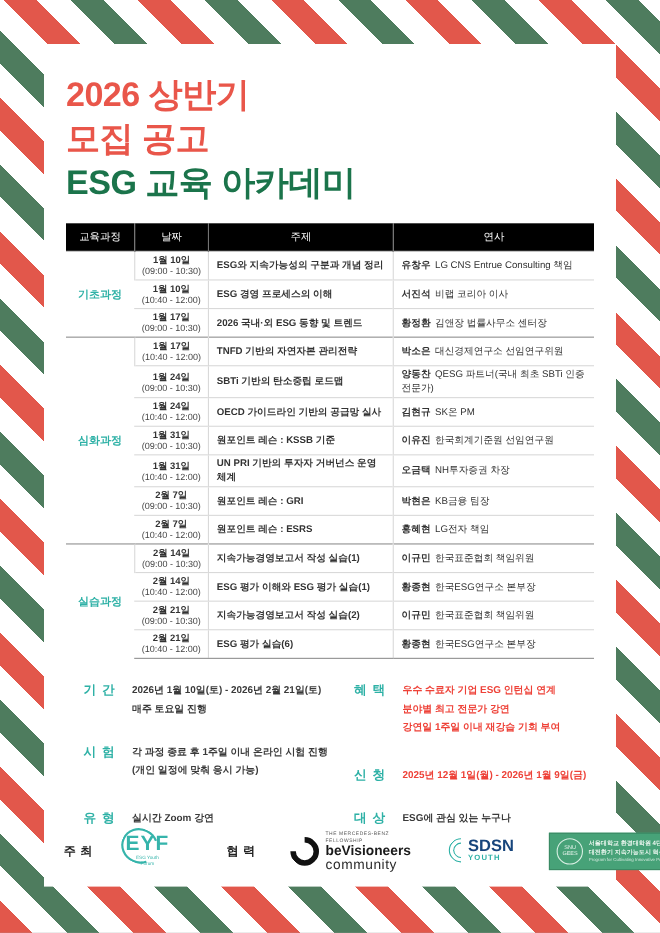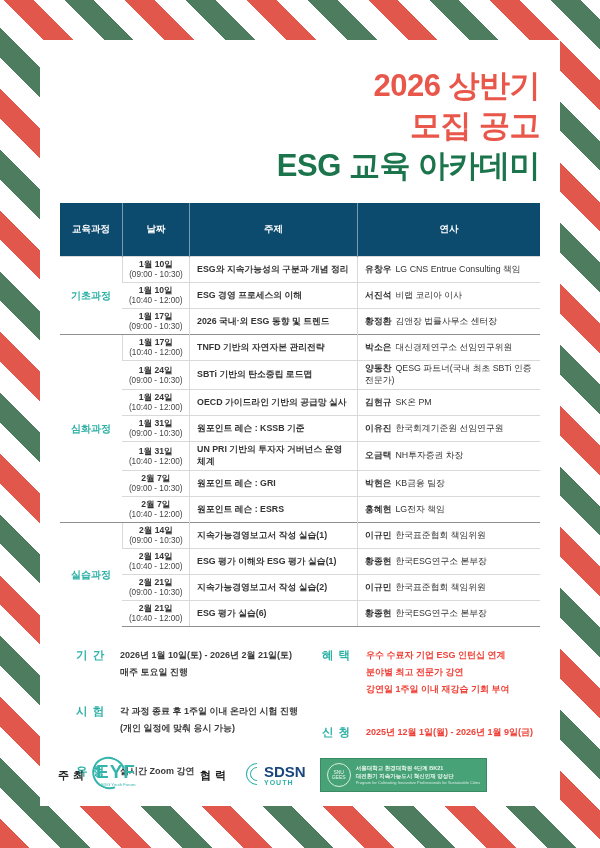--- a/index.html
+++ b/index.html
@@ -3,28 +3,28 @@
 <meta charset="utf-8">
 <style>
   * { margin:0; padding:0; box-sizing:border-box; }
   body { font-family: "Liberation Sans", "DejaVu Sans", sans-serif; background:#888; }
   .page { position:relative; width:600px; height:848px; margin:0 auto; overflow:hidden;
     background: repeating-linear-gradient(45deg,
       #e2574b 0 21px, #ffffff 21px 43px, #4e7c5e 43px 64px, #ffffff 64px 86px); }
   .panel { position:absolute; left:40px; top:40px; right:40px; bottom:42px; background:#ffffff; padding:0 20px; }
 
   
-  .title-block { margin-top:26px; margin-left:20px;text-align:right; }
+  .title-block { margin-top:26px; margin-left:0; }
   .title-line { font-size:31px; font-weight:800; letter-spacing:-0.5px; line-height:40px; }
   .t-red { color:#e9564a; }
   .t-green { color:#1b744b; }
 
   
   table.schedule { width:100%; border-collapse:collapse; margin-top:17px; table-layout:fixed; }
-  .schedule th { background:#0c4a6e; color:#fff; font-size:9.5px; font-weight:bold; padding:20px 2px;
+  .schedule th { background:#000000; color:#fff; font-size:9.5px; font-weight:normal; padding:6px 2px;
     border-left:1px solid rgba(255,255,255,.45); }
   .schedule th:first-child { border-left:none; }
   .schedule col.c-course { width:13%; } .schedule col.c-date { width:14%; }
   .schedule col.c-topic { width:35%; } .schedule col.c-speaker { width:38%; }
   .schedule td { border-top:1px solid #d9d9d9; border-left:1px solid #d9d9d9; padding:2px 7px;
     font-size:8.8px; color:#333; vertical-align:middle; }
   .schedule td:first-child { border-left:none; }
   .schedule tr.sec-start td { border-top:1px solid #8f8f8f; }
   .schedule tr:last-child td { border-bottom:1px solid #8f8f8f; }
   td.course-cell { text-align:center; color:#2eb1a6; font-weight:bold; font-size:10px; }
@@ -37,23 +37,23 @@
   
   .info-grid { display:flex; margin-top:20px; margin-left:16px; }
   .info-left { width:53%; } .info-right { width:47%; }
   .info-item { display:flex; margin-bottom:22px; }
   .info-label { width:44px; flex:none; color:#2eb1a6; font-weight:bold; font-size:11.5px; letter-spacing:1px; padding-top:1px; }
   .info-value { font-size:9px; font-weight:bold; color:#3a3a3a; line-height:17px; }
   .info-value.red { color:#ee4238; }
   .mt-lg { margin-top:26px; } .mt-md { margin-top:18px; }
 
   
-  .footer { position:absolute; left:18px; right:14px; bottom:14px; display:flex; align-items:center; }
+  .footer { position:absolute; left:18px; right:14px; bottom:14px; display:flex; align-items:center;gap:18px; }
   .footer-label { font-size:11px; font-weight:bold; color:#222; letter-spacing:4px; flex:none; }
-  .logo-eyf { margin-left:8px; margin-right:34px; position:relative; width:70px; }
+  .logo-eyf { margin-left:8px; margin-right:34px; position:relative; width:70px; text-align:center; }
   .eyf-name { color:#35b4ab; font-weight:800; font-size:19px; letter-spacing:1px; line-height:18px; }
   .eyf-sub { color:#35b4ab; font-size:5px; transform:scale(.85); }
   .eyf-arc { position:absolute; left:-4px; top:-6px; width:34px; height:32px; border:2px solid #35b4ab;
     border-radius:50%; border-right-color:transparent; transform:rotate(25deg); }
   .logo-bv { margin-left:10px; display:flex; align-items:center; }
   .bv-circle { width:26px; height:26px; border-radius:50%; border:5px solid #111; border-top-color:transparent;
     transform:rotate(-45deg); margin-right:6px; flex:none; }
   .bv-tag { font-size:4.5px; color:#555; letter-spacing:.5px; line-height:6px; }
   .bv-name { font-size:12.5px; font-weight:800; color:#1a1a1a; line-height:13px; }
   .bv-sub { font-size:12.5px; color:#2b2b2b; line-height:12px; letter-spacing:.5px; }
@@ -263,20 +263,28 @@
     </div>
 
     <div class="footer">
       <div class="footer-label">주최</div>
       <div class="logo-eyf">
         <span class="eyf-arc"></span>
         <div class="eyf-name">EYF</div>
         <div class="eyf-sub">ESG Youth Forum</div>
       </div>
       <div class="footer-label">협력</div>
+      <div class="logo-bv">
+        <div class="bv-circle"></div>
+        <div>
+          <div class="bv-tag">THE MERCEDES-BENZ FELLOWSHIP</div>
+          <div class="bv-name">beVisioneers</div>
+          <div class="bv-sub">community</div>
+        </div>
+      </div>
       <div class="logo-sdsn">
         <div class="sdsn-arcs">
             <span class="sdsn-a1"></span>
             <span class="sdsn-a2"></span>
           </div>
         <div>
           <div class="sdsn-name">SDSN</div>
           <div class="sdsn-sub">YOUTH</div>
         </div>
       </div>

